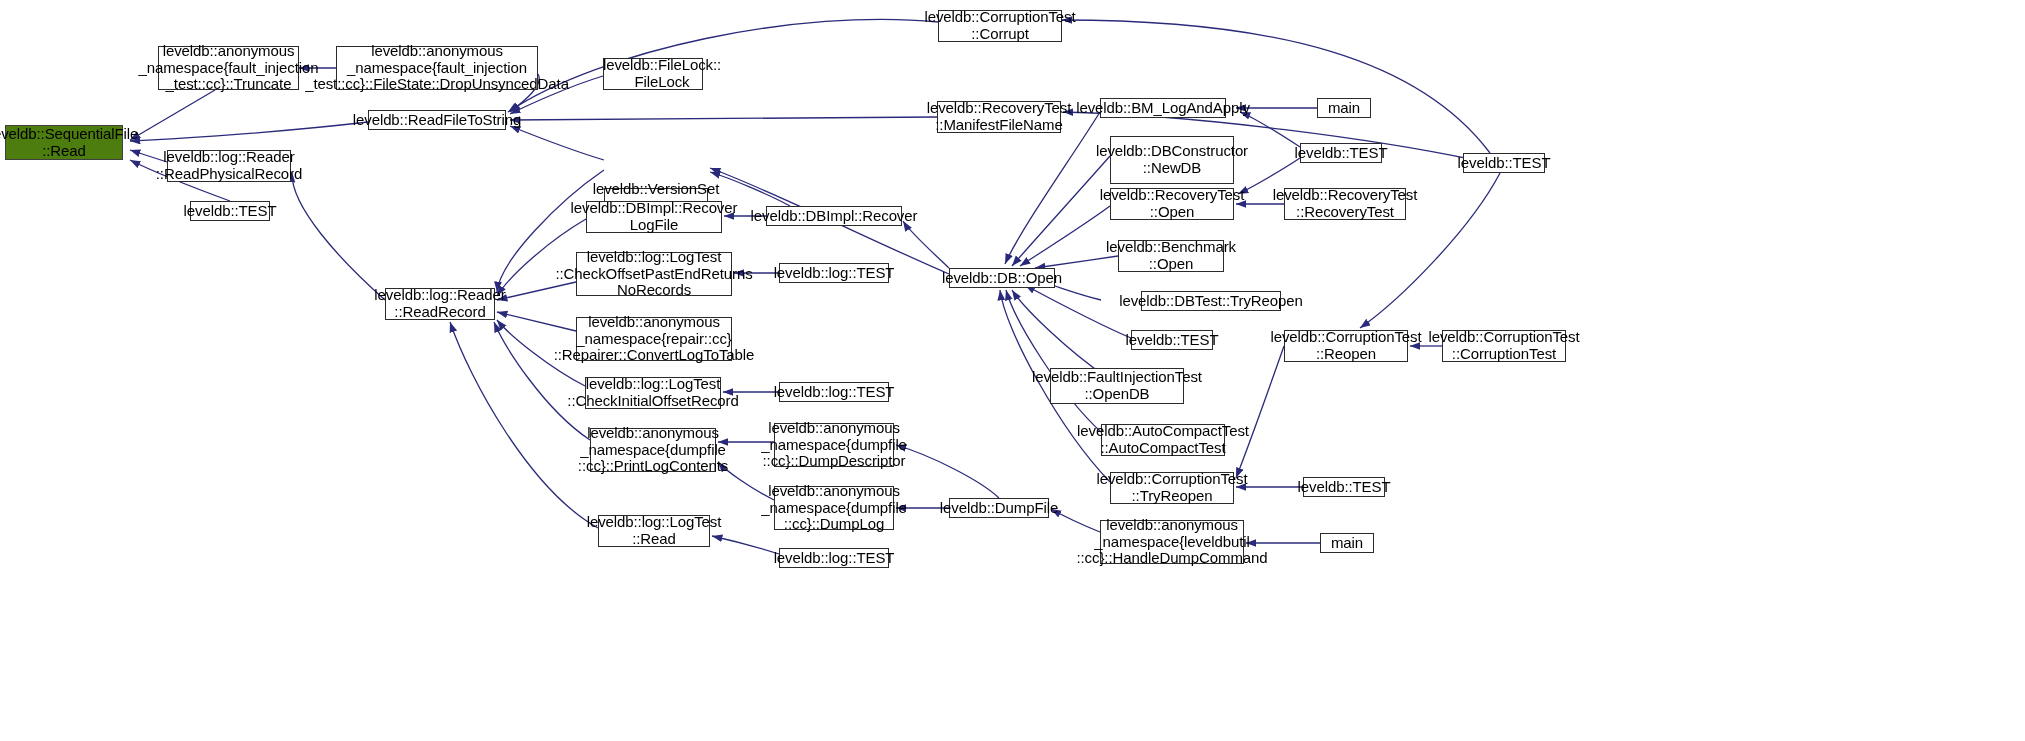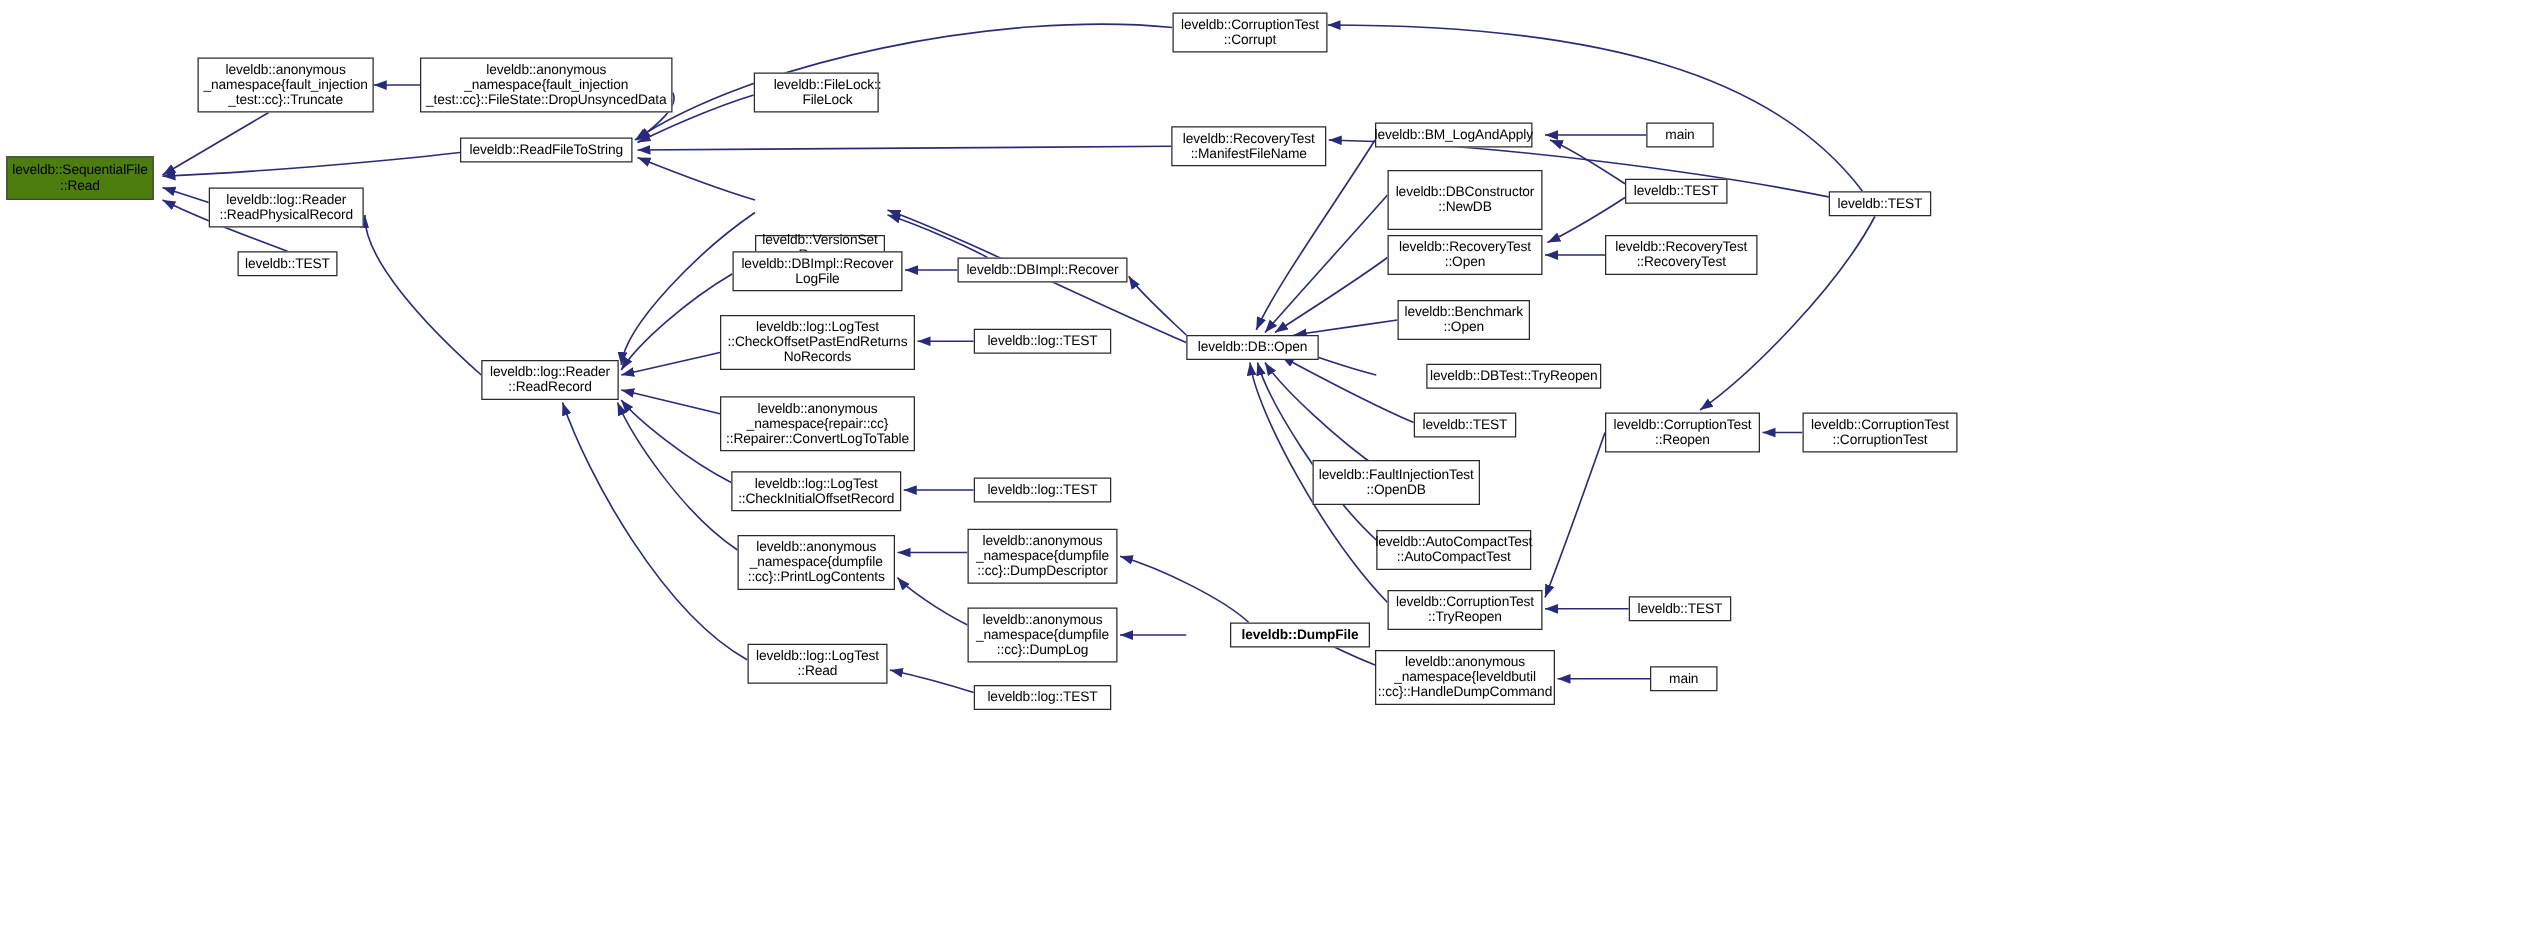--- a/index.html
+++ b/index.html
@@ -11,21 +11,21 @@
     position:absolute;
     box-sizing:border-box;
     border:1px solid #2b2b2b;
     background:#ffffff;
     color:#000000;
     display:flex;
     align-items:center;
     justify-content:center;
     text-align:center;
     line-height:1.12;
-    font-size:11px;
+    font-size:15px;
     letter-spacing:-0.1px;
     white-space:pre-line;
     padding:1px 3px;
     z-index:5;
   }
   .node.root{
     background:#4d7c0f;
     border-color:#404040;
   }
 </style>
@@ -133,21 +133,21 @@
 ::cc}::PrintLogContents</div>
       <div class="node" style="left: 774px; top: 423px; width: 120px; height: 44px;">leveldb::anonymous
 _namespace{dumpfile
 ::cc}::DumpDescriptor</div>
       <div class="node" style="left: 774px; top: 486px; width: 120px; height: 44px;">leveldb::anonymous
 _namespace{dumpfile
 ::cc}::DumpLog</div>
       <div class="node" style="left: 598px; top: 515px; width: 112px; height: 32px;">leveldb::log::LogTest
 ::Read</div>
       <div class="node" style="left: 779px; top: 548px; width: 110px; height: 20px;">leveldb::log::TEST</div>
-      <div class="node" style="left: 984px; top: 498px; width: 112px; height: 20px; font-weight: bold;">leveldb::DumpFile</div>
+      <div class="node" style="left: 949px; top: 498px; width: 100px; height: 20px;">leveldb::DumpFile</div>
       <div class="node" style="left: 949px; top: 268px; width: 106px; height: 20px;">leveldb::DB::Open</div>
       <div class="node" style="left: 1100px; top: 98px; width: 126px; height: 20px;">leveldb::BM_LogAndApply</div>
       <div class="node" style="left: 1110px; top: 136px; width: 124px; height: 48px;">leveldb::DBConstructor
 ::NewDB</div>
       <div class="node" style="left: 1110px; top: 188px; width: 124px; height: 32px;">leveldb::RecoveryTest
 ::Open</div>
       <div class="node" style="left: 1118px; top: 240px; width: 106px; height: 32px;">leveldb::Benchmark
 ::Open</div>
       <div class="node" style="left: 1101px; top: 291px; width: 140px; height: 20px; margin-left: 40px;">leveldb::DBTest::TryReopen</div>
       <div class="node" style="left: 1131px; top: 330px; width: 82px; height: 20px;">leveldb::TEST</div>

